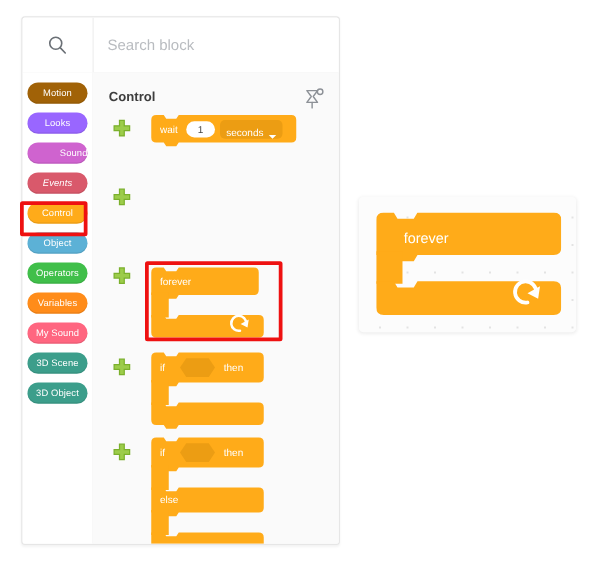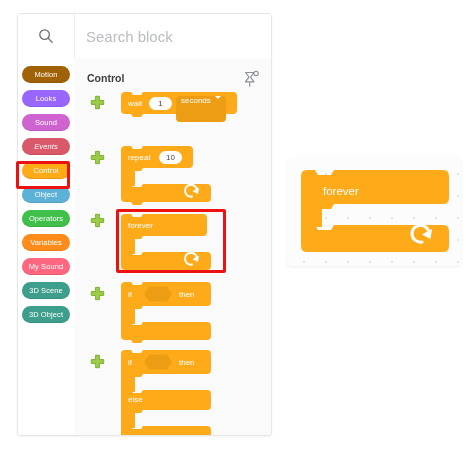--- a/index.html
+++ b/index.html
@@ -26,21 +26,21 @@
     border-bottom:1px solid #efefef;
   }
   #search-icon-cell{
     position:absolute;left:0;top:0;width:56px;height:44px;
     display:flex;align-items:center;justify-content:center;
     border-right:1px solid #efefef;
   }
   #search-input{
     position:absolute;left:56px;top:0;width:197px;height:44px;
     border:none;outline:none;background:transparent;
-    font-family:"Liberation Sans",sans-serif;font-size:15px;color:#555;
+    font-family:"Liberation Sans",sans-serif;font-size:12px;color:#555;
     padding-left:12px;box-sizing:border-box;
   }
   #search-input::placeholder{color:#b9bcc0;}
 
   
   #category-col{
     position:absolute;left:0;top:44px;width:56px;height:377px;
     background:#ffffff;border-right:1px solid #efefef;
   }
   .cat-pill{
@@ -83,22 +83,22 @@
   .blk .lbl{
     position:absolute;font-size:8px;color:#ffffff;white-space:nowrap;
     pointer-events:none;
   }
   .oval{
     position:absolute;background:#ffffff;border-radius:9px;
     height:13px;display:flex;align-items:center;justify-content:center;
     font-size:8px;color:#444;
   }
   .dropdown{
-    position:absolute;background:#ec9d13;border-radius:4px;height:26px;
-    display:flex;align-items:flex-start;
+    position:absolute;background:#ec9d13;border-radius:4px;height:15px;
+    display:flex;align-items:flex-end;
     font-size:8px;color:#fff;padding:0 5px;box-sizing:border-box;
     white-space:nowrap;
   }
   .dropdown .caret{
     margin-left:4px;width:0;height:0;
     border-left:3px solid transparent;border-right:3px solid transparent;
     border-top:3.5px solid #fff;
   }
 
   
@@ -140,21 +140,21 @@
     <input id="search-input" type="text" placeholder="Search block" style="">
   </div>
 
   <div id="category-col">
       <div class="cat-pill" style="top: 8px; background: #a16207;">
         <span>Motion</span>
       </div>
       <div class="cat-pill" style="top: 32px; background: rgb(153, 102, 255);">
         <span>Looks</span>
       </div>
-      <div class="cat-pill" style="top: 56px; background: rgb(207, 99, 207);">
+      <div class="cat-pill" style="top: 56px; background: rgb(207, 99, 207); justify-content: flex-end;">
         <span>Sound</span>
       </div>
       <div class="cat-pill" style="top: 80px; background: rgb(217, 89, 107); font-style: italic;">
         <span>Events</span>
       </div>
       <div class="cat-pill" style="top: 104px; background: rgb(255, 171, 25);">
         <span>Control</span>
       </div>
       <div class="cat-pill" style="top: 128px; background: rgb(92, 177, 214);">
         <span>Object</span>
@@ -207,40 +207,20 @@
                  H22 L20 25 H12 L10 22 H4 Q0 22 0 18 Z" fill="#ffab19"></path>
       </svg>
       <span class="lbl" style="left:7px;top:7px;">wait</span>
       <div class="oval" style="left:28px;top:4.5px;width:23px;">1</div>
       <div class="dropdown" style="left:55px;top:3.5px;">
         <span>seconds</span>
         <span class="caret"></span>
       </div>
     </div>
 
-    <div class="blk" style="left:47px;top:88px;">
-      <svg width="106" height="58" viewBox="0 0 106 58">
-        <path d="M0 4 Q0 0 4 0 H10 L12 3 H20 L22 0 H68 Q72 0 72 4 V18 Q72 22 68 22
-                 H22 L20 25 H12 L10 22
-                 H18 Q14 22 14 26 V36 Q14 40 18 40 H10 L8 37 H0 Z" fill="none"></path>
-
-        <path d="M0 4 Q0 0 4 0 H10 L12 3 H20 L22 0 H68 Q72 0 72 4 V18 Q72 22 68 22
-                 H22 L20 25 H12 L10 22 H0 Z" fill="#ffab19"></path>
-
-        <rect x="0" y="20" width="14" height="20" fill="#ffab19"></rect>
-
-        <path d="M0 38 H10 L12 41 H20 L22 38 H86 Q90 38 90 42 V52 Q90 56 86 56
-                 H22 L20 59 H12 L10 56 H4 Q0 56 0 52 Z" fill="#ffab19"></path>
-
-        <path d="M76 45 a6 6 0 1 0 -5 5.6" fill="none" stroke="#ffffff" stroke-width="2" stroke-linecap="round"></path>
-        <path d="M78 41.5 L77 48 L71.5 45.2 Z" fill="#ffffff"></path>
-      </svg>
-      <span class="lbl" style="left:7px;top:7px;">repeat</span>
-      <div class="oval" style="left:38px;top:4.5px;width:23px;">10</div>
-    </div>
 
     <div class="blk" style="left:47px;top:156px;">
       <svg width="106" height="58" viewBox="0 0 106 58">
         <path d="M0 4 Q0 0 4 0 H10 L12 3 H20 L22 0 H82 Q86 0 86 4 V18 Q86 22 82 22
                  H22 L20 25 H12 L10 22 H0 Z" fill="#ffab19"></path>
         <rect x="0" y="20" width="14" height="20" fill="#ffab19"></rect>
         <path d="M0 38 H10 L12 41 H20 L22 38 H86 Q90 38 90 42 V52 Q90 56 86 56
                  H4 Q0 56 0 52 Z" fill="#ffab19"></path>
         <path d="M76 45 a6 6 0 1 0 -5 5.6" fill="none" stroke="#ffffff" stroke-width="2" stroke-linecap="round"></path>
         <path d="M78 41.5 L77 48 L71.5 45.2 Z" fill="#ffffff"></path>

